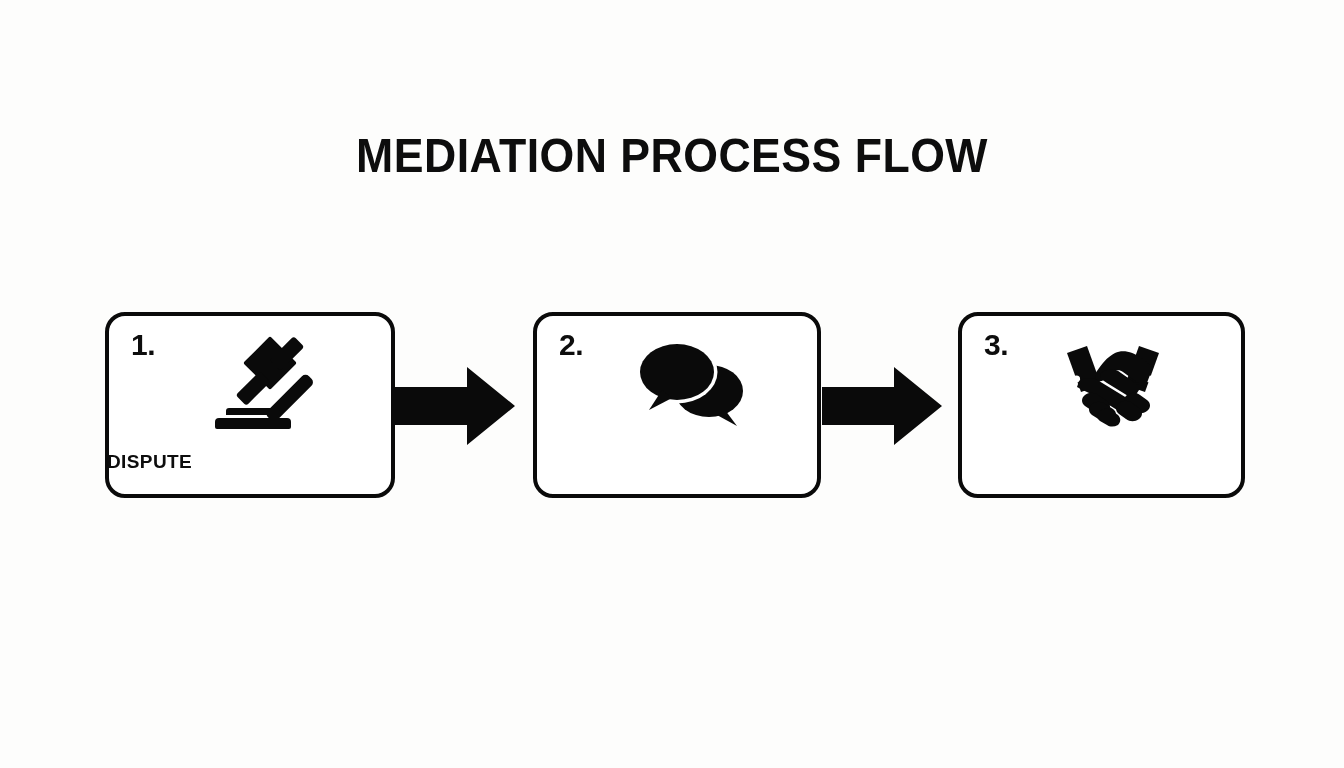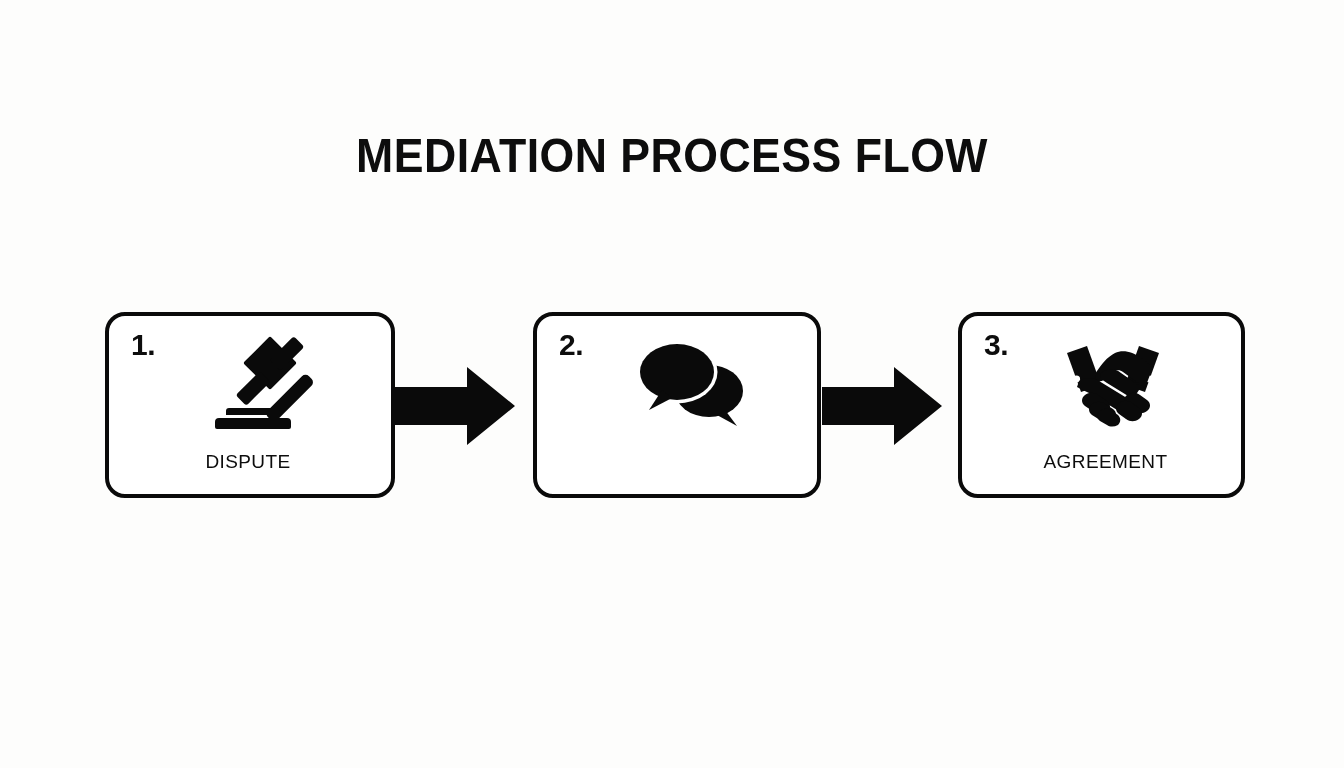--- a/index.html
+++ b/index.html
@@ -89,23 +89,22 @@
 
   .card-1 .step-icon { padding-left: 34px; box-sizing: border-box; }
   .card-2 .step-icon { padding-left: 28px; box-sizing: border-box; }
   .card-3 .step-icon { padding-left: 22px; box-sizing: border-box; }
 
   .step-label {
     position: absolute;
     left: 0;
     bottom: 21px;
     width: 100%;
-    text-align: center;
     font-size: 19px;
-    font-weight: normal;
+    font-weight: bold;
     letter-spacing: 0.4px;
     color: #0d0d0d;
   }
   .card-1 .step-label { transform: translateX(-2px); }
   .card-2 .step-label { transform: translateX(-3px); }
   .card-3 .step-label { transform: translateX(4px); }
 
   
   .flow-arrow {
     position: absolute;
@@ -227,17 +226,16 @@
             <path d="M78 54 C82 51 87 51 91 54 L98 59
                      C102 62 102 67 98 70 C94 73 89 73 85 70 L78 65
                      C74 62 74 57 78 54 Z"></path>
             <path d="M70 62 C74 59 79 59 83 62 L90 67
                      C94 70 94 75 90 78 C86 81 81 81 77 78 L70 73
                      C66 70 66 65 70 62 Z"></path>
           </g>
         </svg>
       </div>
 
-      <div class="step-label">AGREEMENT</div>
     </div>
 
   </div>
 </div>
 
 </body></html>

